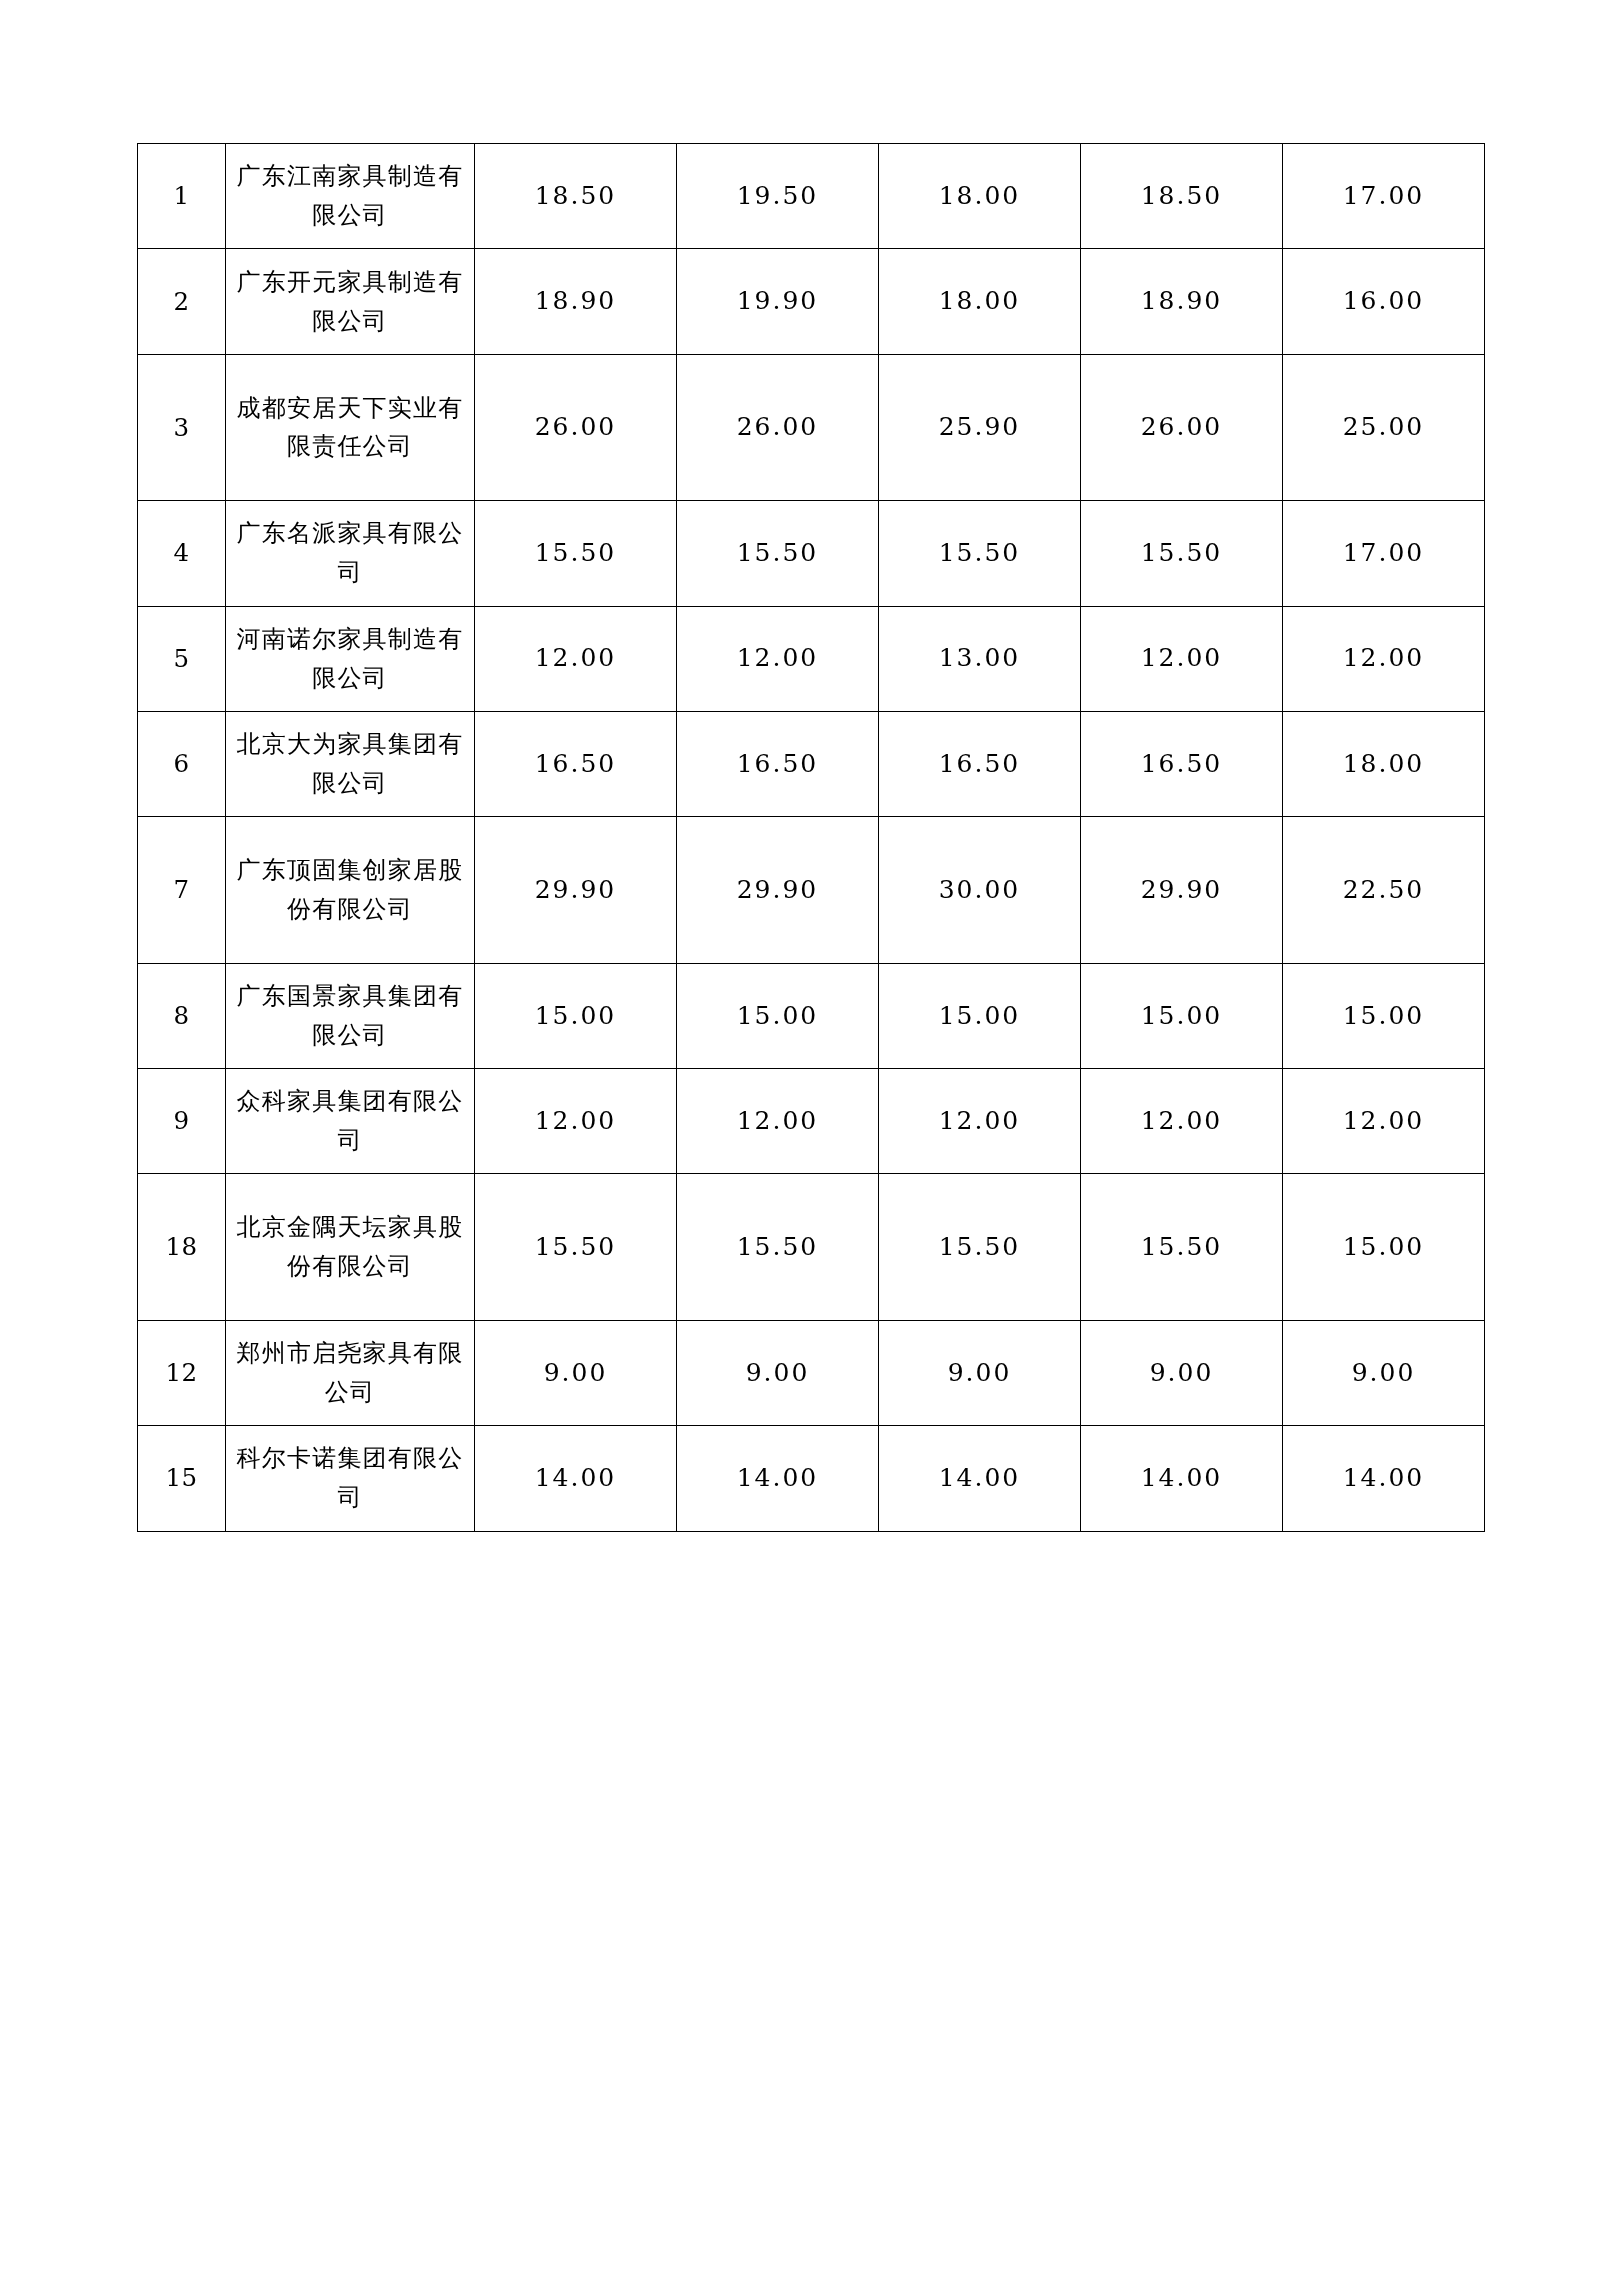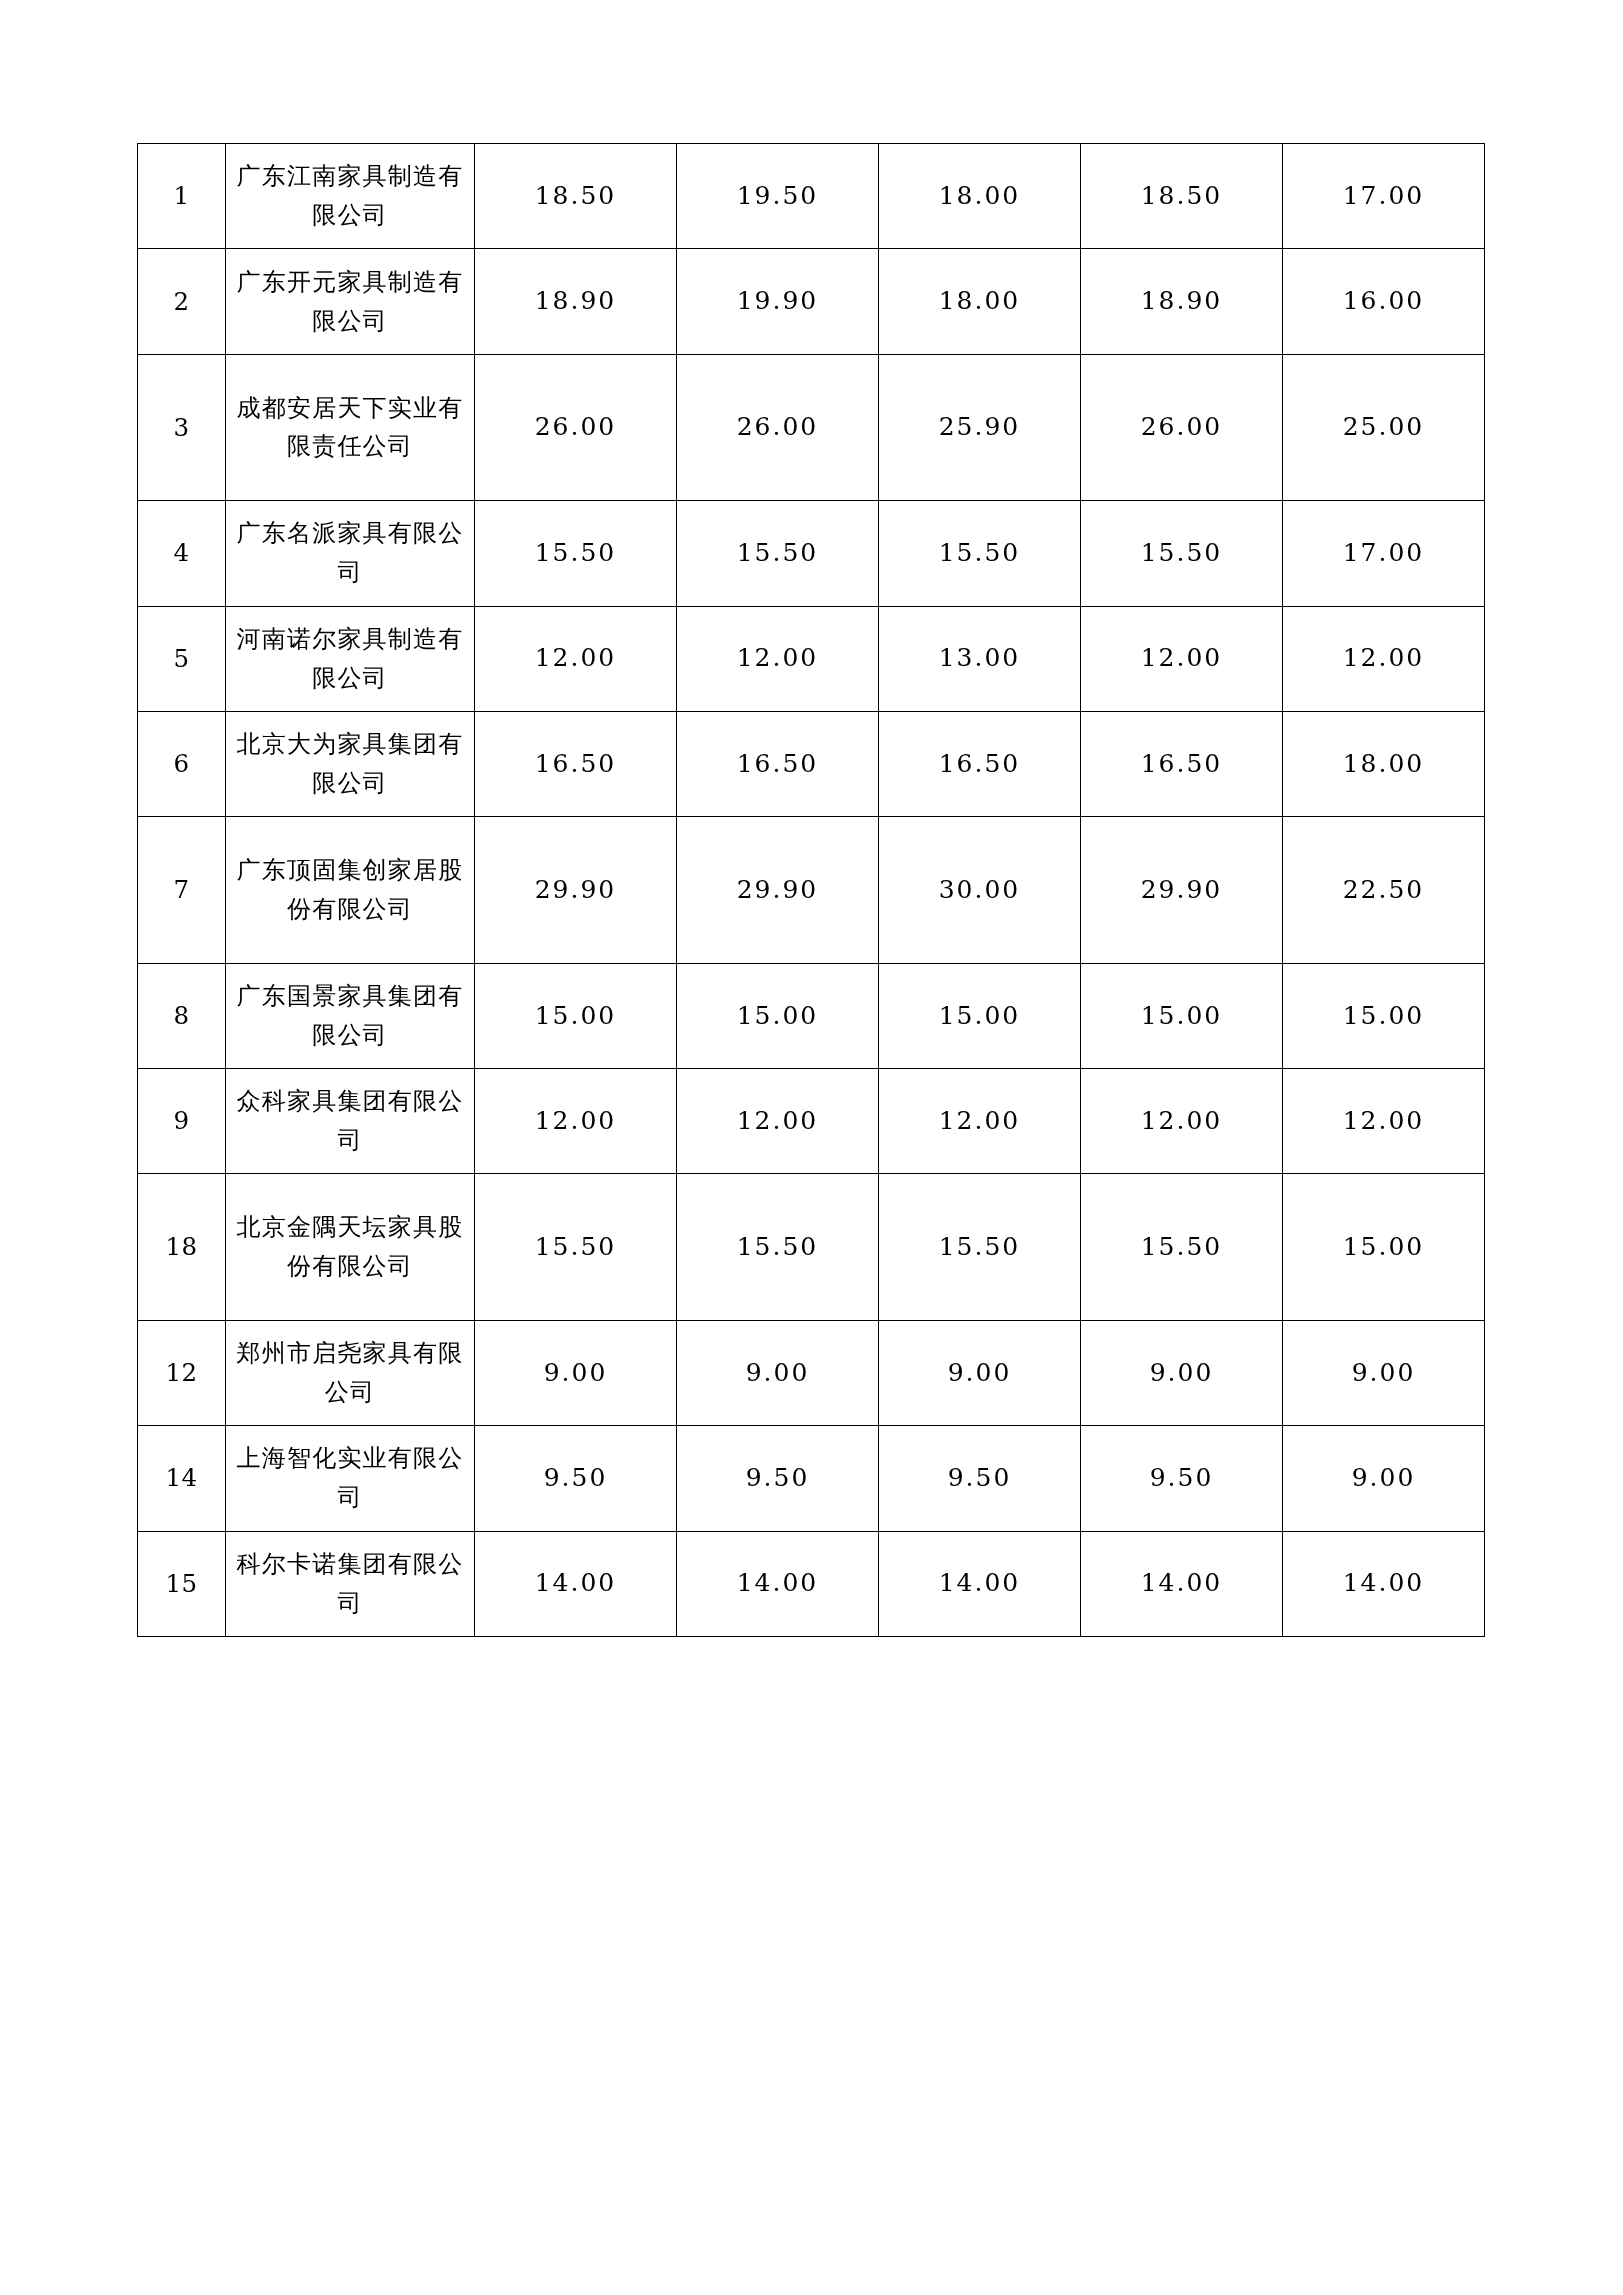--- a/index.html
+++ b/index.html
@@ -189,29 +189,20 @@
           <td class="idx">12</td>
           <td class="name">郑州市启尧家具有限公司</td>
           <td class="val">9.00</td>
           <td class="val">9.00</td>
           <td class="val">9.00</td>
           <td class="val">9.00</td>
           <td class="val">9.00</td>
         </tr>
 
 
-        <tr class="row-h2">
-          <td class="idx">14</td>
-          <td class="name">上海智化实业有限公司</td>
-          <td class="val">9.50</td>
-          <td class="val">9.50</td>
-          <td class="val">9.50</td>
-          <td class="val">9.50</td>
-          <td class="val">9.00</td>
-        </tr>
 
         <tr class="row-h2">
           <td class="idx">15</td>
           <td class="name">科尔卡诺集团有限公司</td>
           <td class="val">14.00</td>
           <td class="val">14.00</td>
           <td class="val">14.00</td>
           <td class="val">14.00</td>
           <td class="val">14.00</td>
         </tr>

